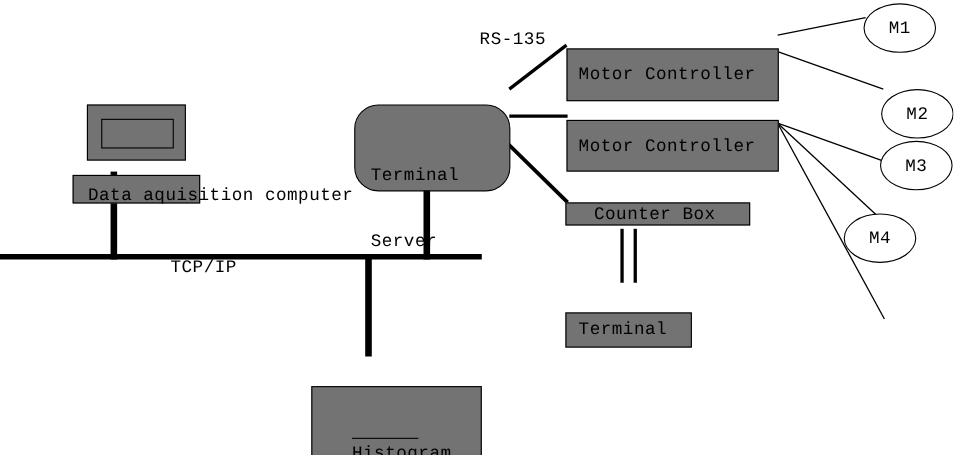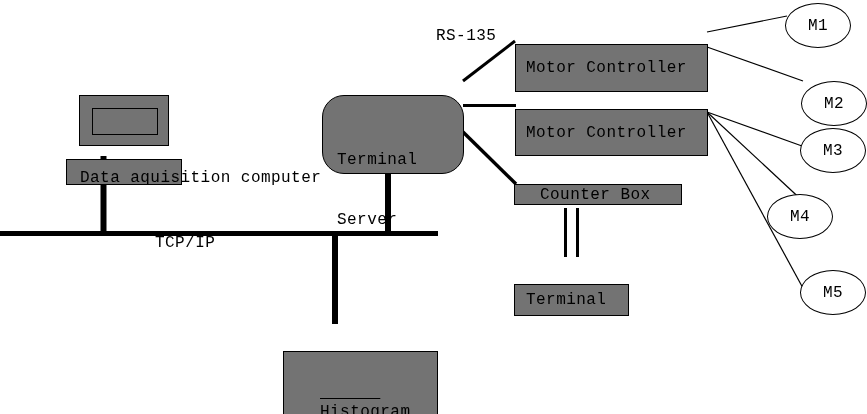--- a/index.html
+++ b/index.html
@@ -135,17 +135,14 @@
   </div>
   <div class="ellipse m2">
     <span>M2</span>
   </div>
   <div class="ellipse m3">
     <span>M3</span>
   </div>
   <div class="ellipse m4">
     <span>M4</span>
   </div>
-  <div class="ellipse m5">
-    <span>M5</span>
-  </div>
 
 </div>
 
 </body></html>

